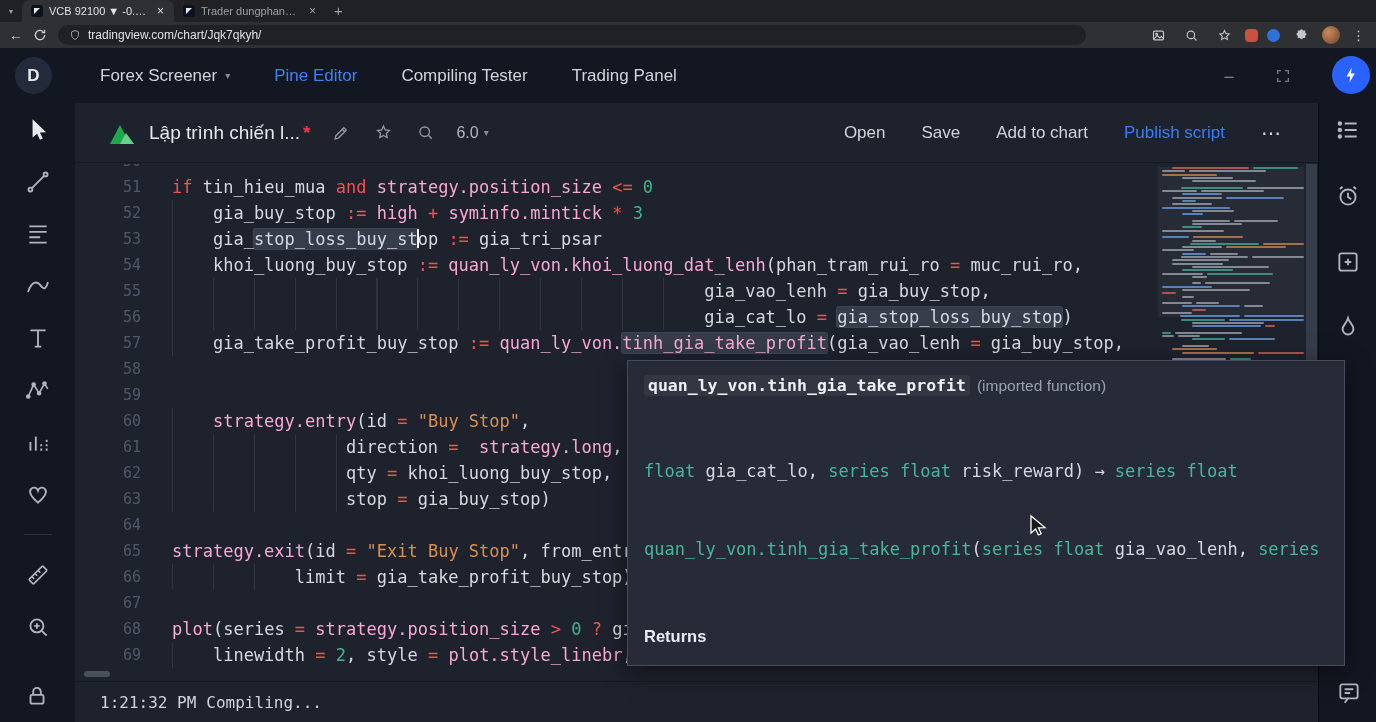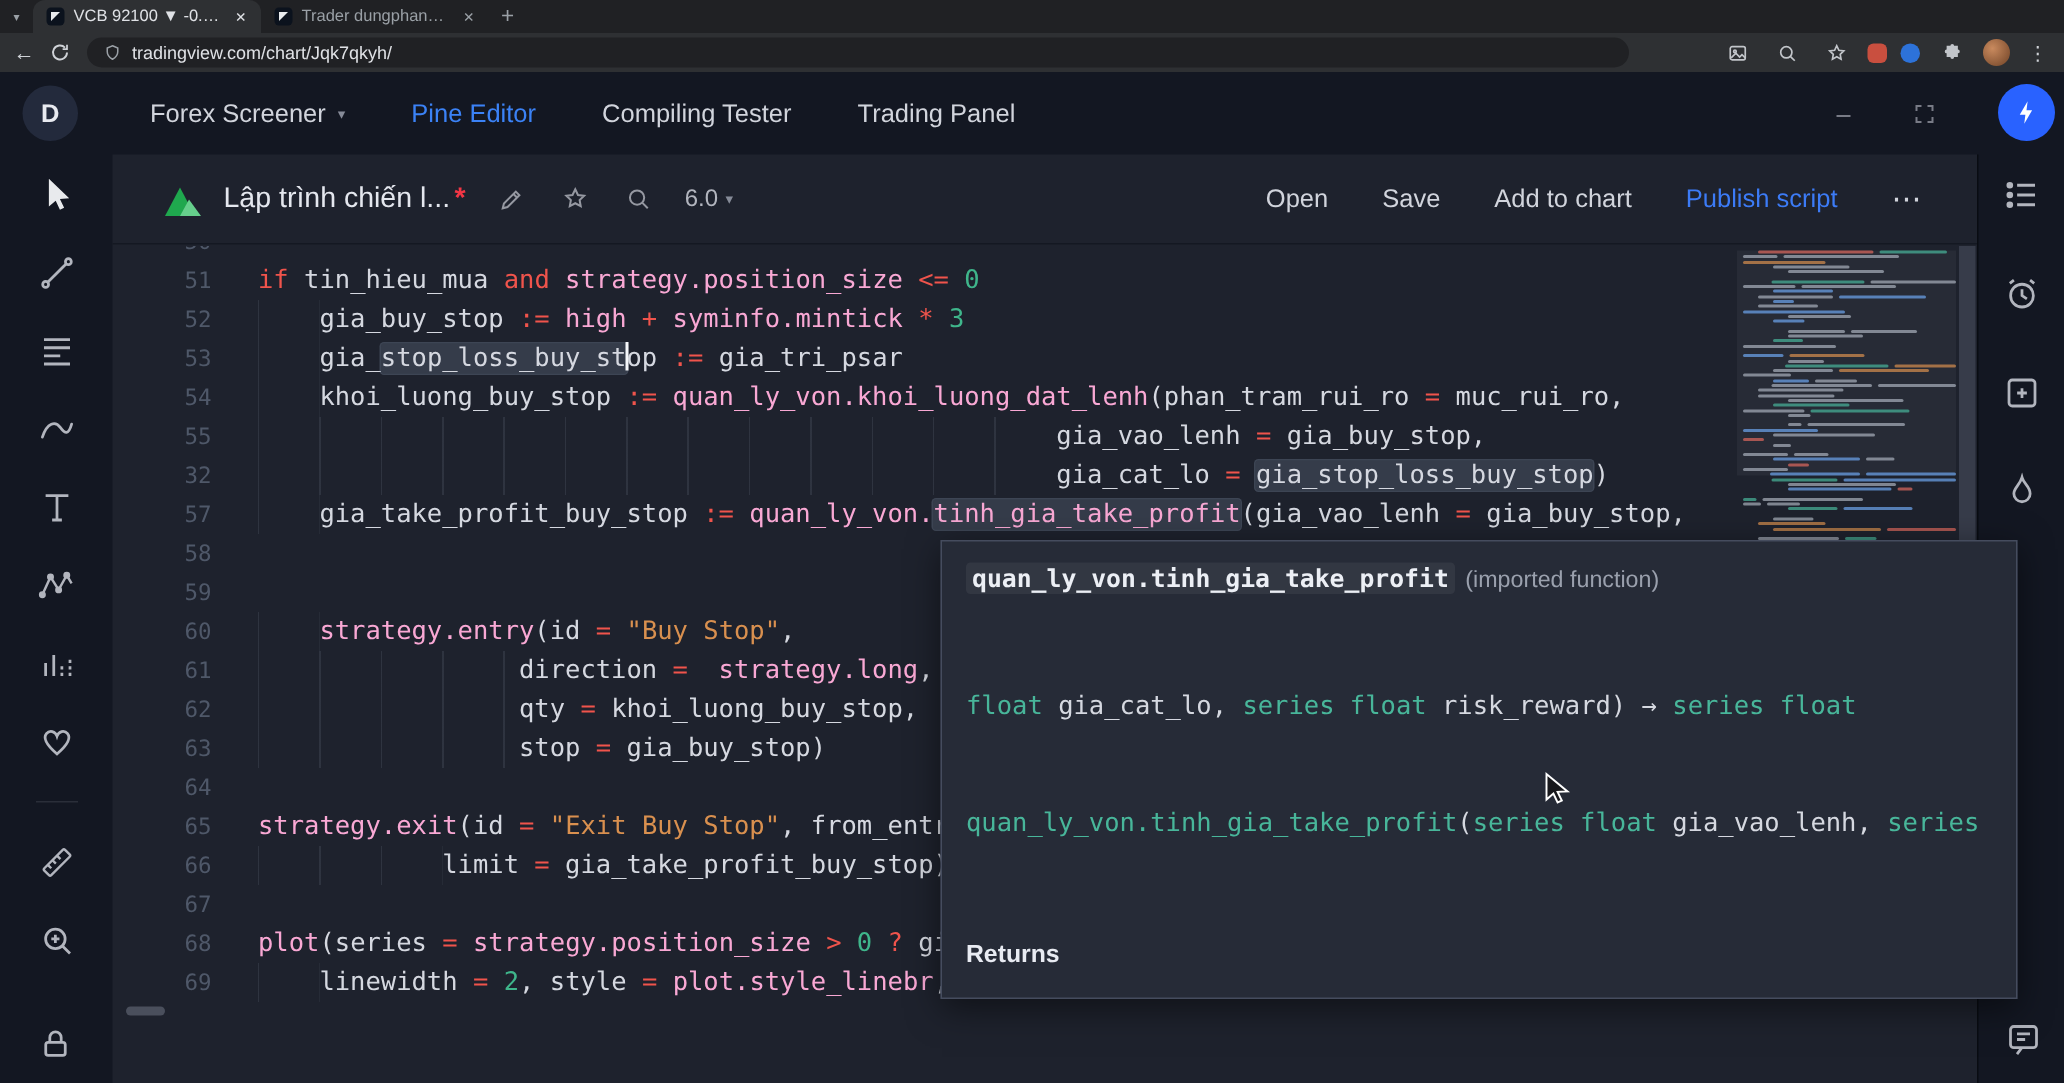--- a/index.html
+++ b/index.html
@@ -364,21 +364,21 @@
         </div>
         <div class="line" style="top: 88px;">
           <div class="lnum">54</div>
           <div class="lcode"><span class="ind" style="width: 4ch;"></span><span class="tok v">khoi_luong_buy_stop </span><span class="tok k">:= </span><span class="tok f">quan_ly_von.khoi_luong_dat_lenh</span><span class="tok p">(</span><span class="tok v">phan_tram_rui_ro </span><span class="tok k">= </span><span class="tok v">muc_rui_ro</span><span class="tok p">,</span></div>
         </div>
         <div class="line" style="top: 114px;">
           <div class="lnum">55</div>
           <div class="lcode"><span class="ind" style="width: 52ch;"></span><span class="tok v">gia_vao_lenh </span><span class="tok k">= </span><span class="tok v">gia_buy_stop</span><span class="tok p">,</span></div>
         </div>
         <div class="line" style="top: 140px;">
-          <div class="lnum">32</div>
+          <div class="lnum">56</div>
           <div class="lcode"><span class="ind" style="width: 52ch;"></span><span class="tok v">gia_cat_lo </span><span class="tok k">= </span><span class="tok v occ">gia_stop_loss_buy_stop</span><span class="tok p">)</span></div>
         </div>
         <div class="line" style="top: 166px;">
           <div class="lnum">57</div>
           <div class="lcode"><span class="ind" style="width: 4ch;"></span><span class="tok v">gia_take_profit_buy_stop </span><span class="tok k">:= </span><span class="tok f">quan_ly_von.</span><span class="tok f occ">tinh_gia_take_profit</span><span class="tok p">(</span><span class="tok v">gia_vao_lenh </span><span class="tok k">= </span><span class="tok v">gia_buy_stop</span><span class="tok p">,</span></div>
         </div>
         <div class="line" style="top: 192px;">
           <div class="lnum">58</div>
           <div class="lcode"></div>
         </div>
@@ -811,20 +811,24 @@
         <div class="mrow">
           <span style="width: 20px;"></span>
           <span style="width: 9.79467px; background: rgb(170, 176, 188); opacity: 0.7;"></span>
           <span style="width: 9.91677px; background: rgb(170, 176, 188); opacity: 0.7;"></span>
         </div>
       </div>
     <div class="vscroll"></div>
     <div class="hscroll"></div>
   </div>
 
+  <div class="pstatus">
+    <span>1:21:32 PM</span>
+    <span>Compiling...</span>
+  </div>
 </div>
 
 <div class="tooltip">
   <div class="tt-titlerow">
     <span class="tt-title">quan_ly_von.tinh_gia_take_profit</span>
     <span class="tt-note">(imported function)</span>
   </div>
   <div class="tt-code">
     <div class="tt-code-line"><span class="tok t">float</span><span class="tok p"> gia_cat_lo, </span><span class="tok t">series float</span><span class="tok p"> risk_reward</span><span class="tok p">) → </span><span class="tok t">series float</span></div>
     <div class="tt-code-line"><span class="tok t">quan_ly_von.tinh_gia_take_profit</span><span class="tok p">(</span><span class="tok t">series float</span><span class="tok p"> gia_vao_lenh, </span><span class="tok t">series</span></div>

